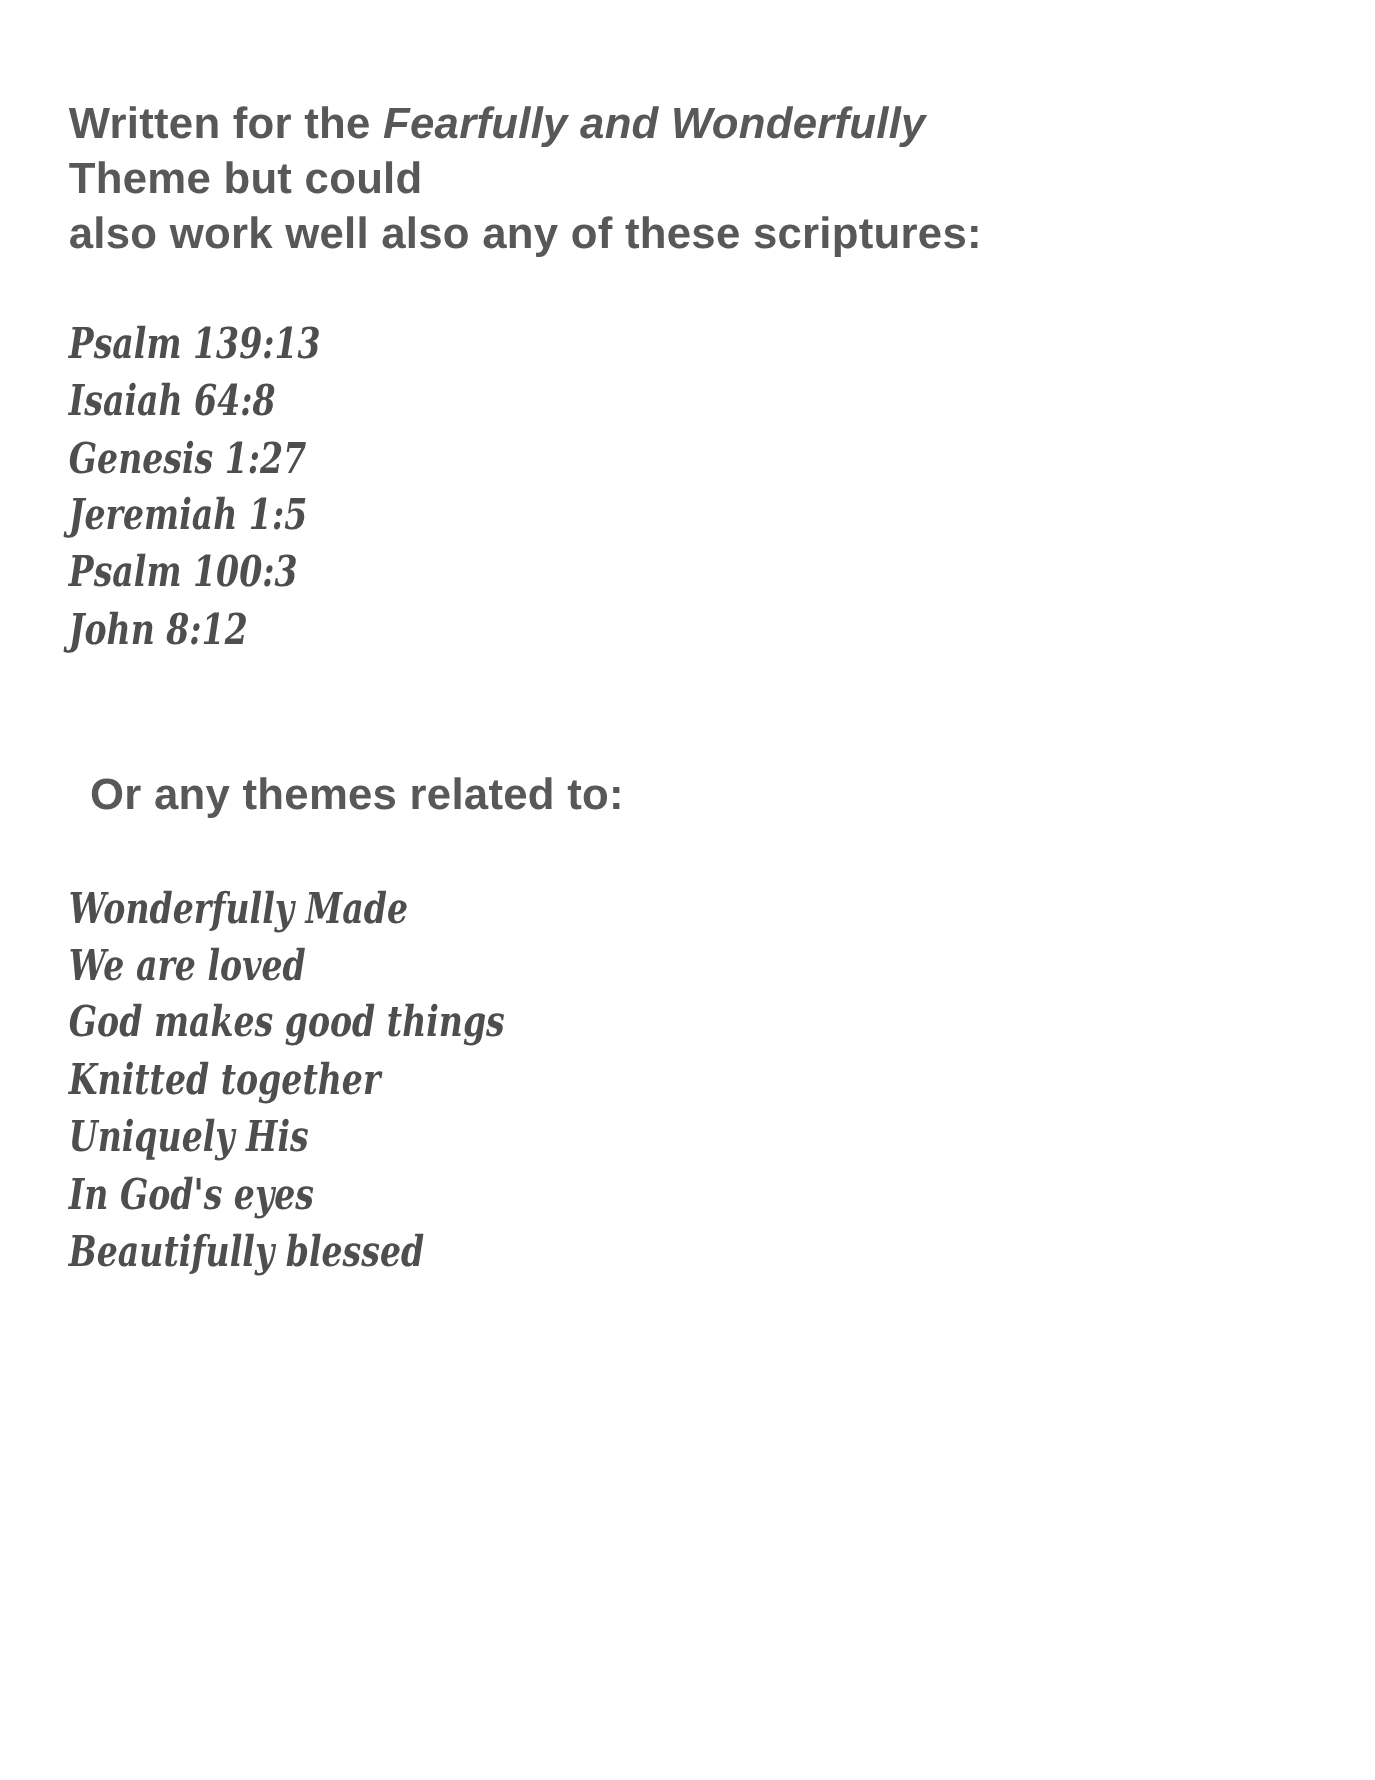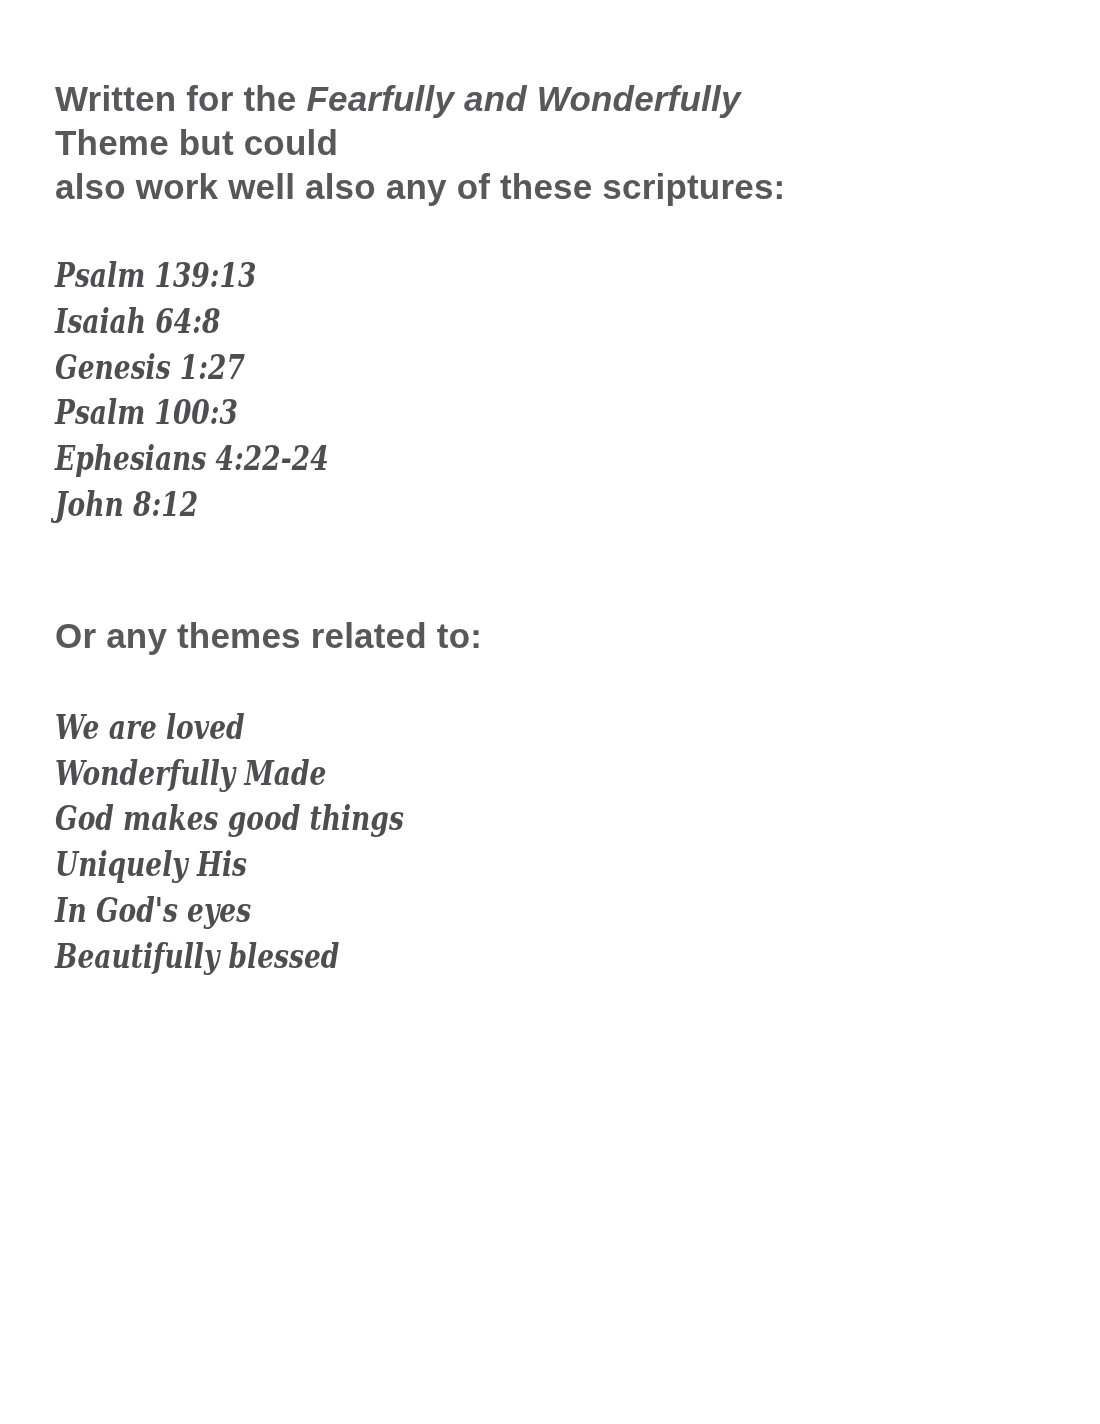--- a/index.html
+++ b/index.html
@@ -25,21 +25,21 @@
     font-size: 35px;
     line-height: 44px;
     letter-spacing: 0.2px;
     color: #58585a;
   }
   .heading em {
     font-style: italic;
     font-weight: 700;
   }
   #intro-heading { padding-top: 77px; }
-  #themes-heading { margin-top: 86px; }
+  #themes-heading { margin-top: 86px; margin-left: 17px; }
   .script-list {
     list-style: none;
     margin: 0;
     padding: 0;
   }
   #scripture-list { margin-top: 44px; }
   #themes-list { margin-top: 47px; }
   .script-list li {
     font-size: 34px;
     line-height: 44.8px;
@@ -60,29 +60,30 @@
 <body>
 
 <main class="page">
 
   <p class="heading" id="intro-heading"><span>Written for the </span><em>Fearfully and Wonderfully</em><span> Theme but could</span><br><span>also work well also any of these scriptures:</span></p>
 
   <ul class="script-list" id="scripture-list">
       <li><span class="script-text">Psalm 139:13</span></li>
       <li><span class="script-text">Isaiah 64:8</span></li>
       <li><span class="script-text">Genesis 1:27</span></li>
+      <li><span class="script-text">Jeremiah 1:5</span></li>
       <li><span class="script-text">Psalm 100:3</span></li>
-      <li><span class="script-text">Ephesians 4:22-24</span></li>
       <li><span class="script-text">John 8:12</span></li>
     </ul>
 
   <p class="heading" id="themes-heading">Or any themes related to:</p>
 
   <ul class="script-list" id="themes-list">
+      <li><span class="script-text">Wonderfully Made</span></li>
       <li><span class="script-text">We are loved</span></li>
-      <li><span class="script-text">Wonderfully Made</span></li>
       <li><span class="script-text">God makes good things</span></li>
+      <li><span class="script-text">Knitted together</span></li>
       <li><span class="script-text">Uniquely His</span></li>
       <li><span class="script-text">In God's eyes</span></li>
       <li><span class="script-text">Beautifully blessed</span></li>
     </ul>
 
 </main>
 
 </body></html>

